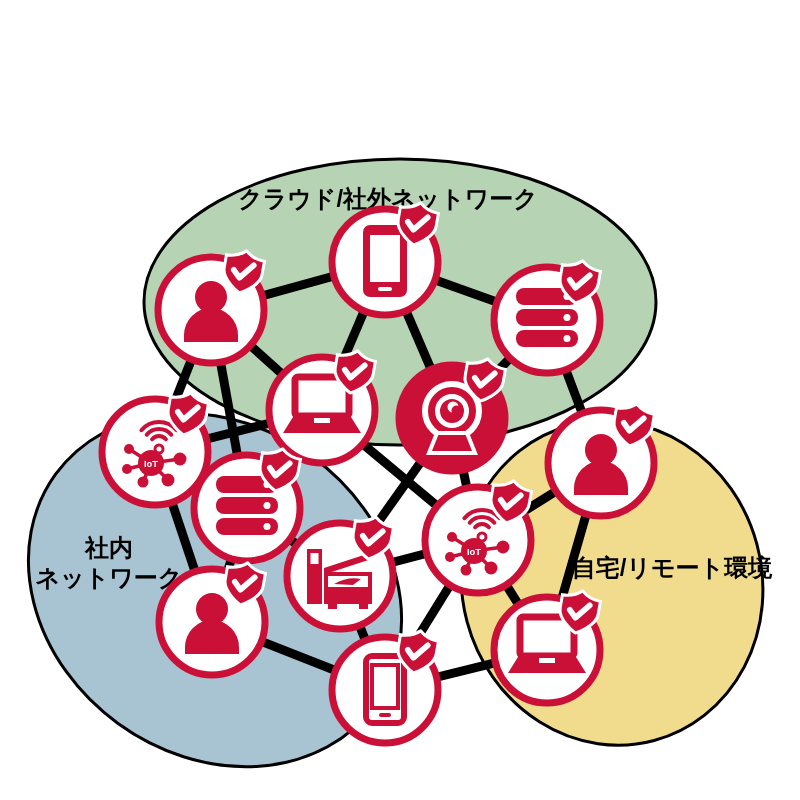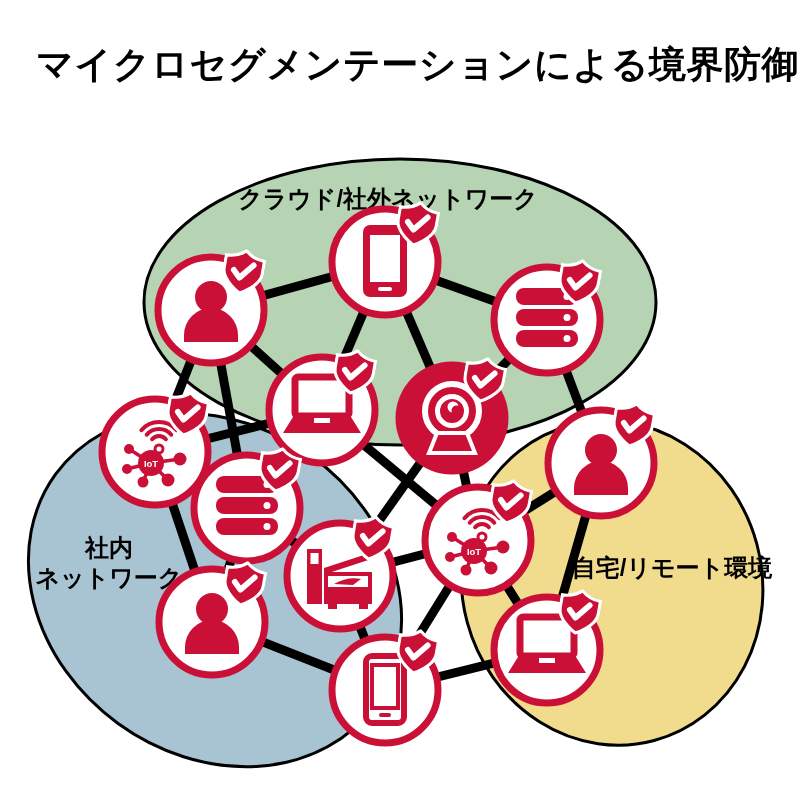--- a/index.html
+++ b/index.html
@@ -9,21 +9,20 @@
   .title{position:absolute;left:36px;top:40px;margin:0;font-size:37px;font-weight:900;
          color:#000;letter-spacing:0.5px;white-space:nowrap;}
   svg.diagram{position:absolute;left:0;top:0;}
   .zone-label{font-size:24px;font-weight:700;fill:#000;font-family:"Liberation Sans",sans-serif;}
   .iot-text{font-family:"Liberation Sans",sans-serif;}
 </style>
 </head>
 <body>
 
 <div class="stage">
-  <h1 class="title">マイクロセグメンテーションによる境界防御</h1>
 
   <svg id="diagram" class="diagram" width="800" height="800" viewBox="0 0 800 800">
     <defs>
 
       <symbol id="icon-person" viewBox="-40 -40 80 80">
         <circle cx="0" cy="-13" r="16" fill="var(--red)"></circle>
         <path d="M -27 32 L -27 25 A 27 27 0 0 1 27 25 L 27 32 Z" fill="var(--red)"></path>
       </symbol>
 
       <symbol id="icon-phone-filled" viewBox="-40 -40 80 80">

